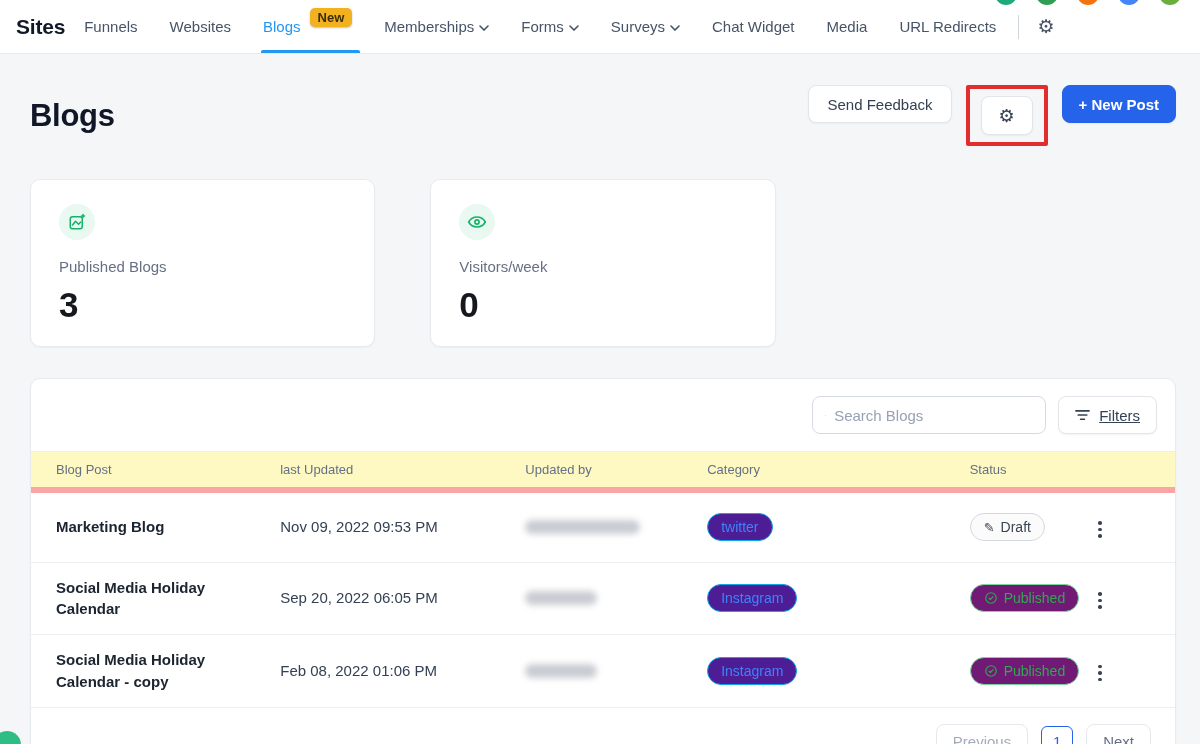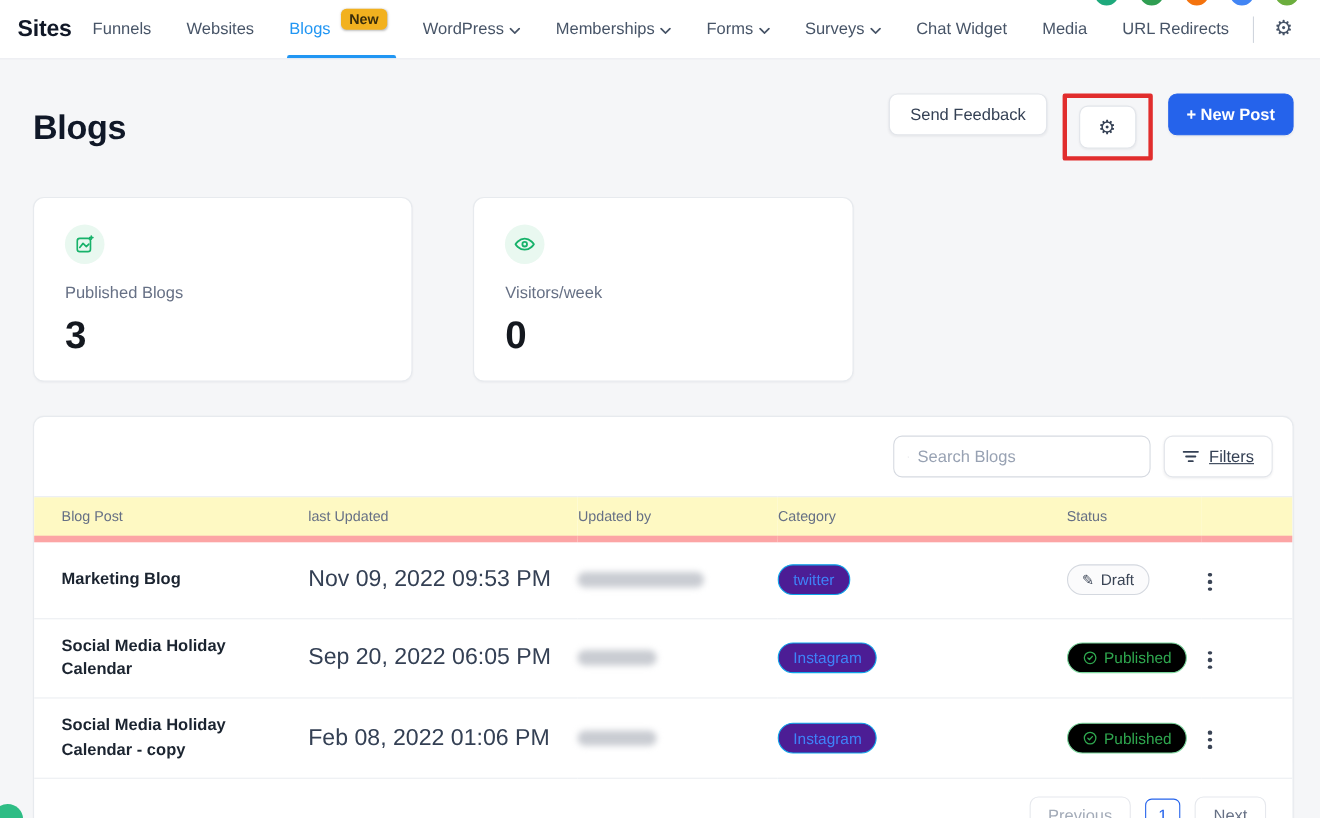--- a/index.html
+++ b/index.html
@@ -64,28 +64,28 @@
   .blog-table thead tr { background:#fef9c3; border-top:1px solid #eceef2; border-bottom:6px solid #fca5a5; }
   .blog-table th { font-size:13px; font-weight:400; color:#667085; text-align:left; padding:10px 0; height:35px; }
   .blog-table td { border-bottom:1px solid #eceef2; padding:14px 0; height:72px; vertical-align:middle; }
   .col-title { width:244px; padding-left:25px !important; }
   .col-date  { width:240px; }
   .col-user  { width:178px; }
   .col-cat   { width:257px; }
   .col-status{ width:120px; }
   .col-menu  { width:81px; }
   .cell-title { font-size:15px; font-weight:600; color:#1b2430; line-height:1.45; max-width:180px; }
-  .cell-date  { font-size:21px; color:#344054;margin-top:37px; }
+  .cell-date  { font-size:15px; color:#344054;margin-top:37px; }
   .redacted { height:14px; border-radius:7px; background:#c9ccd2; filter:blur(3px); }
   .redacted.wide { width:115px; } .redacted.narrow { width:72px; }
   .pill { display:inline-flex; align-items:center; gap:6px; font-size:14px; padding:5px 13px;
           border-radius:999px; white-space:nowrap; }
   .pill-cat { background:#4c1d95; border:1px solid #0ea5e9; color:#3f83f8; }
   .pill-draft { background:#fbfbfc; border:1px solid #d4d8df; color:#3a4455; }
-  .pill-published { background:#000000; border:1px solid #79d69c; color:#2fa84f; }
+  .pill-published { background:#701a75; border:1px solid #79d69c; color:#2fa84f; }
   .pill .glyph { font-size:13px; line-height:1; }
   .kebab { display:inline-flex; flex-direction:column; gap:3px; padding:6px; cursor:pointer; }
   .kebab i { width:3.5px; height:3.5px; border-radius:50%; background:#3a4455; }
 
   .pagination { display:flex; justify-content:flex-end; align-items:center; gap:13px; padding:16px 24px; }
   .pg-btn { height:36px; padding:0 16px; border:1px solid #e6e8ed; border-radius:8px; background:#fff;
             font-size:15px; display:flex; align-items:center; cursor:pointer; }
   .pg-prev { color:#a3abb8; }
   .pg-next { color:#667085; }
   .pg-page { width:32px; height:32px; border:1px solid #2563eb; border-radius:6px; color:#2563eb;
@@ -105,26 +105,20 @@
     <nav class="nav-items">
       <div class="nav-item">
           <span>Funnels</span>
         </div>
       <div class="nav-item">
           <span>Websites</span>
         </div>
       <div class="nav-item active">
         <span>Blogs</span>
         <span class="badge-new">New</span>
-      </div>
-      <div class="nav-item">
-        <span>WordPress</span>
-        <svg class="caret" viewBox="0 0 10 6">
-            <path d="M1 1l4 4 4-4" fill="none" stroke="#475467" stroke-width="1.6" stroke-linecap="round"></path>
-          </svg>
       </div>
       <div class="nav-item">
         <span>Memberships</span>
         <svg class="caret" viewBox="0 0 10 6">
             <path d="M1 1l4 4 4-4" fill="none" stroke="#475467" stroke-width="1.6" stroke-linecap="round"></path>
           </svg>
       </div>
       <div class="nav-item">
         <span>Forms</span>
         <svg class="caret" viewBox="0 0 10 6">

